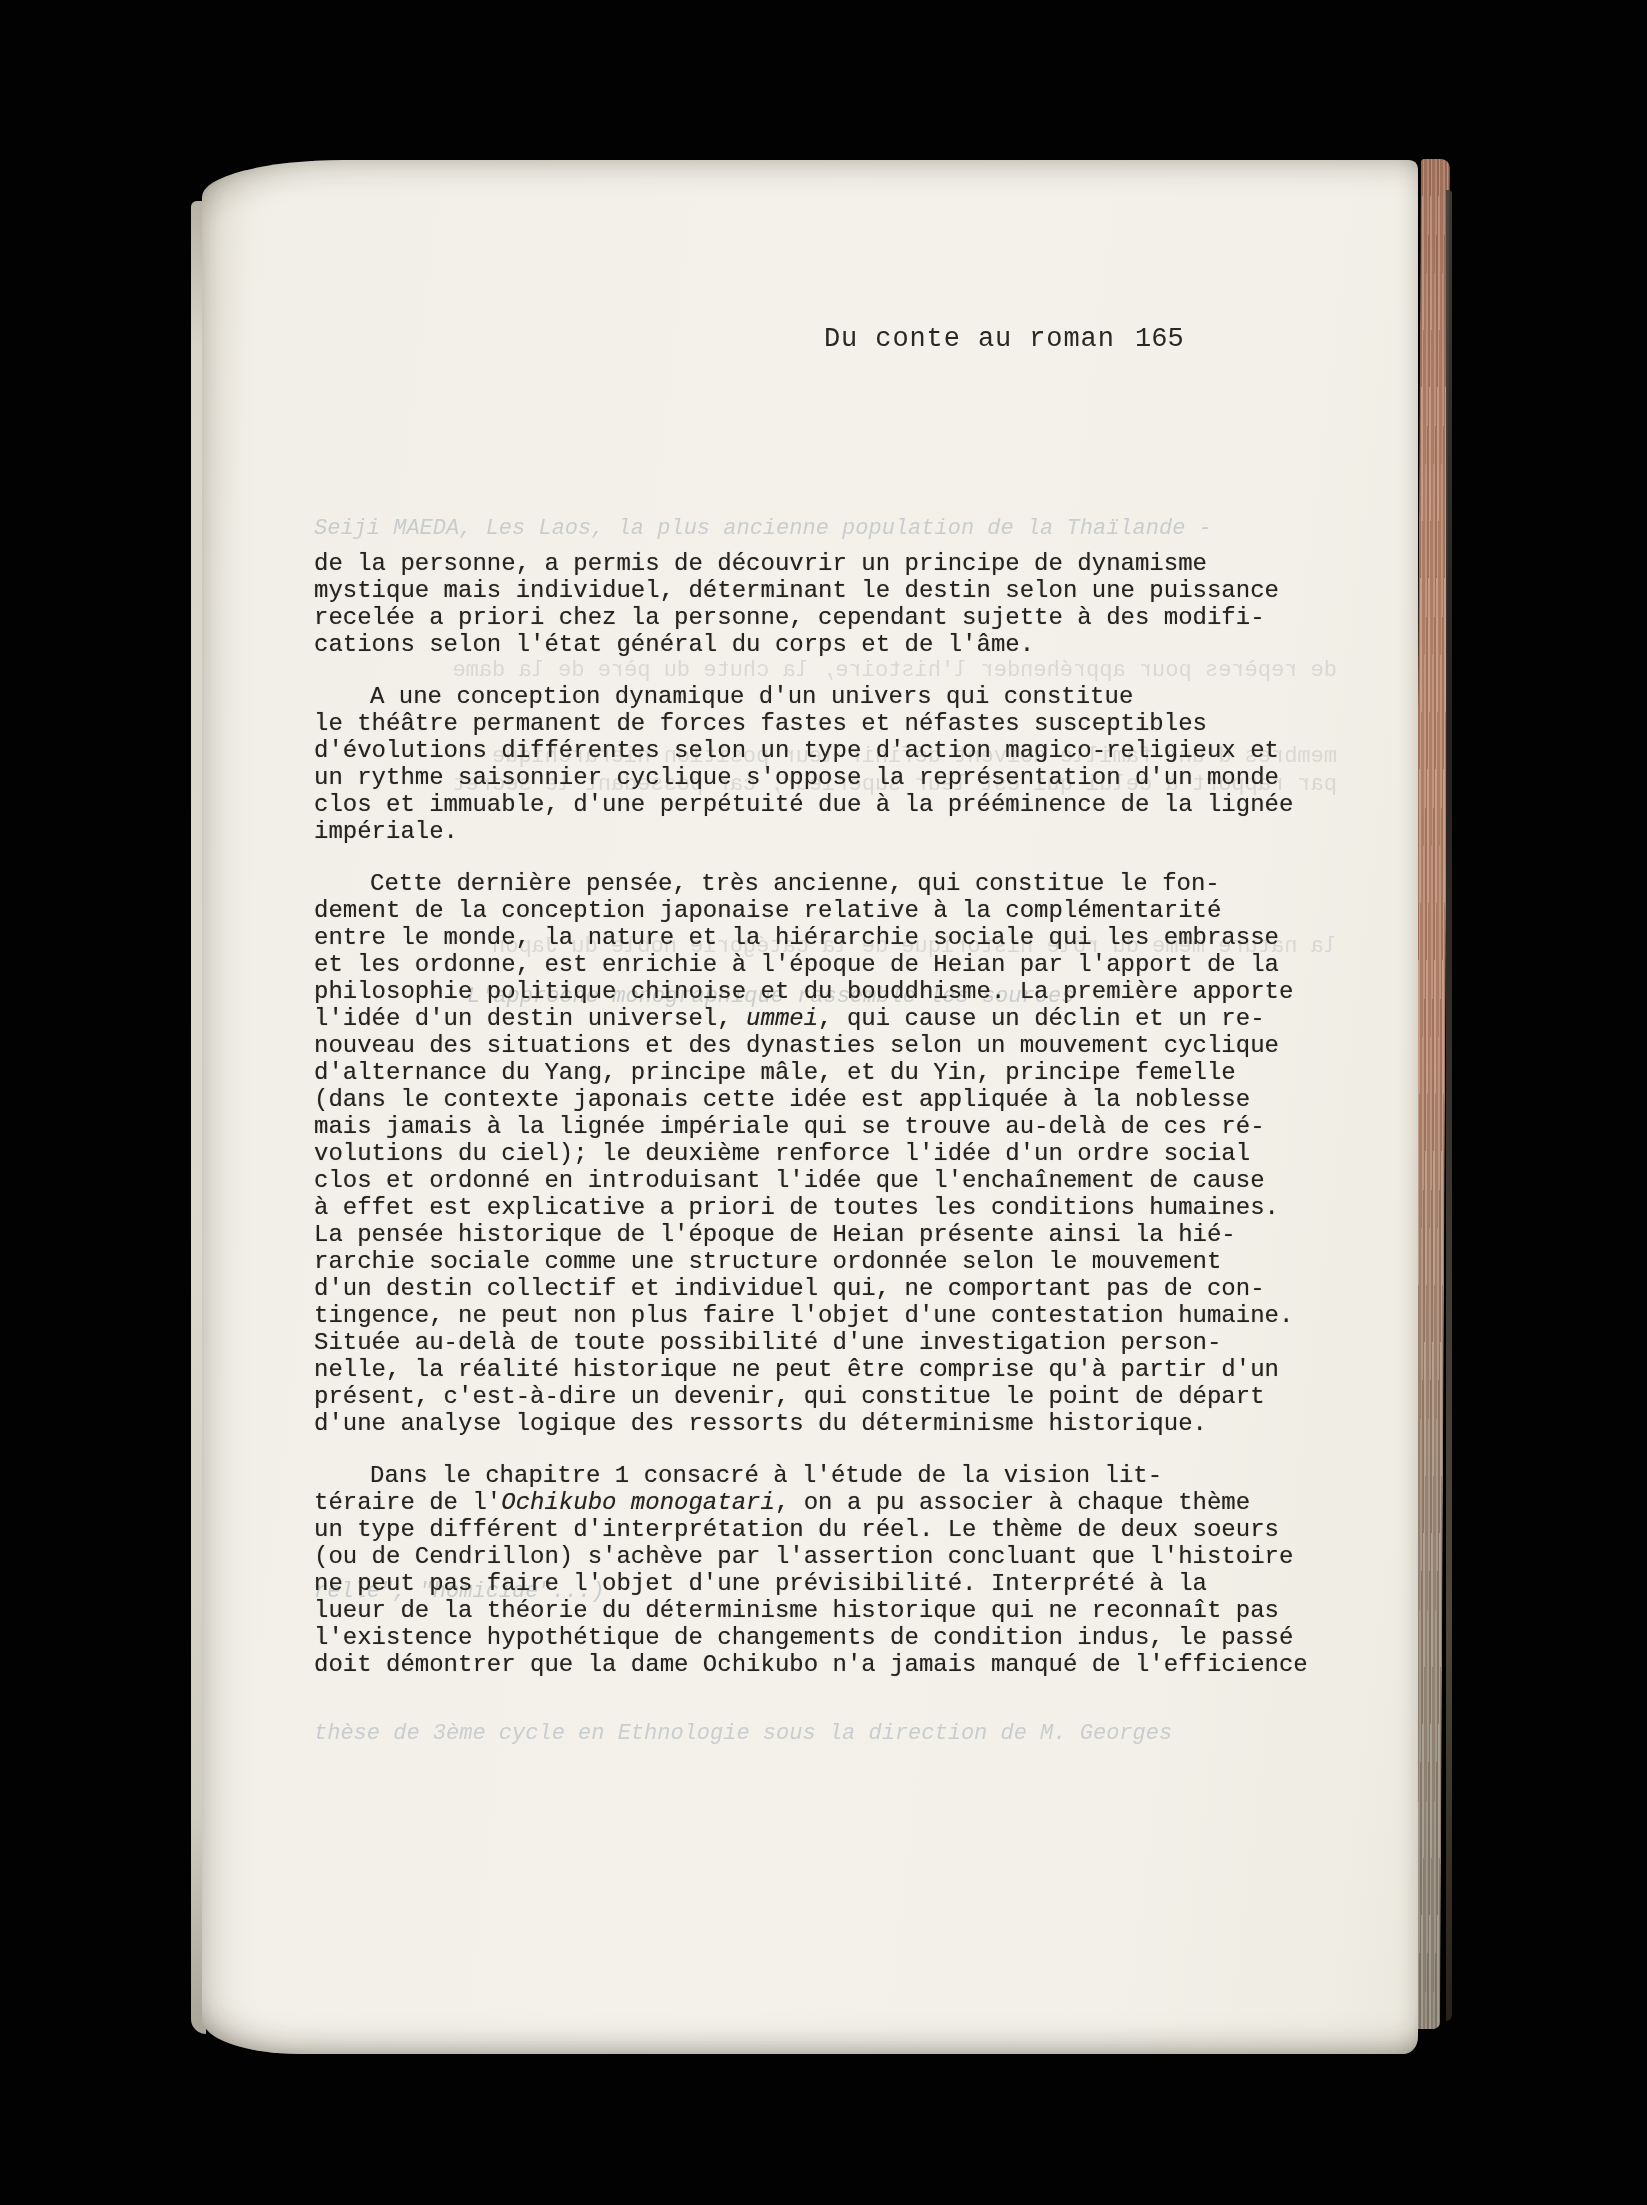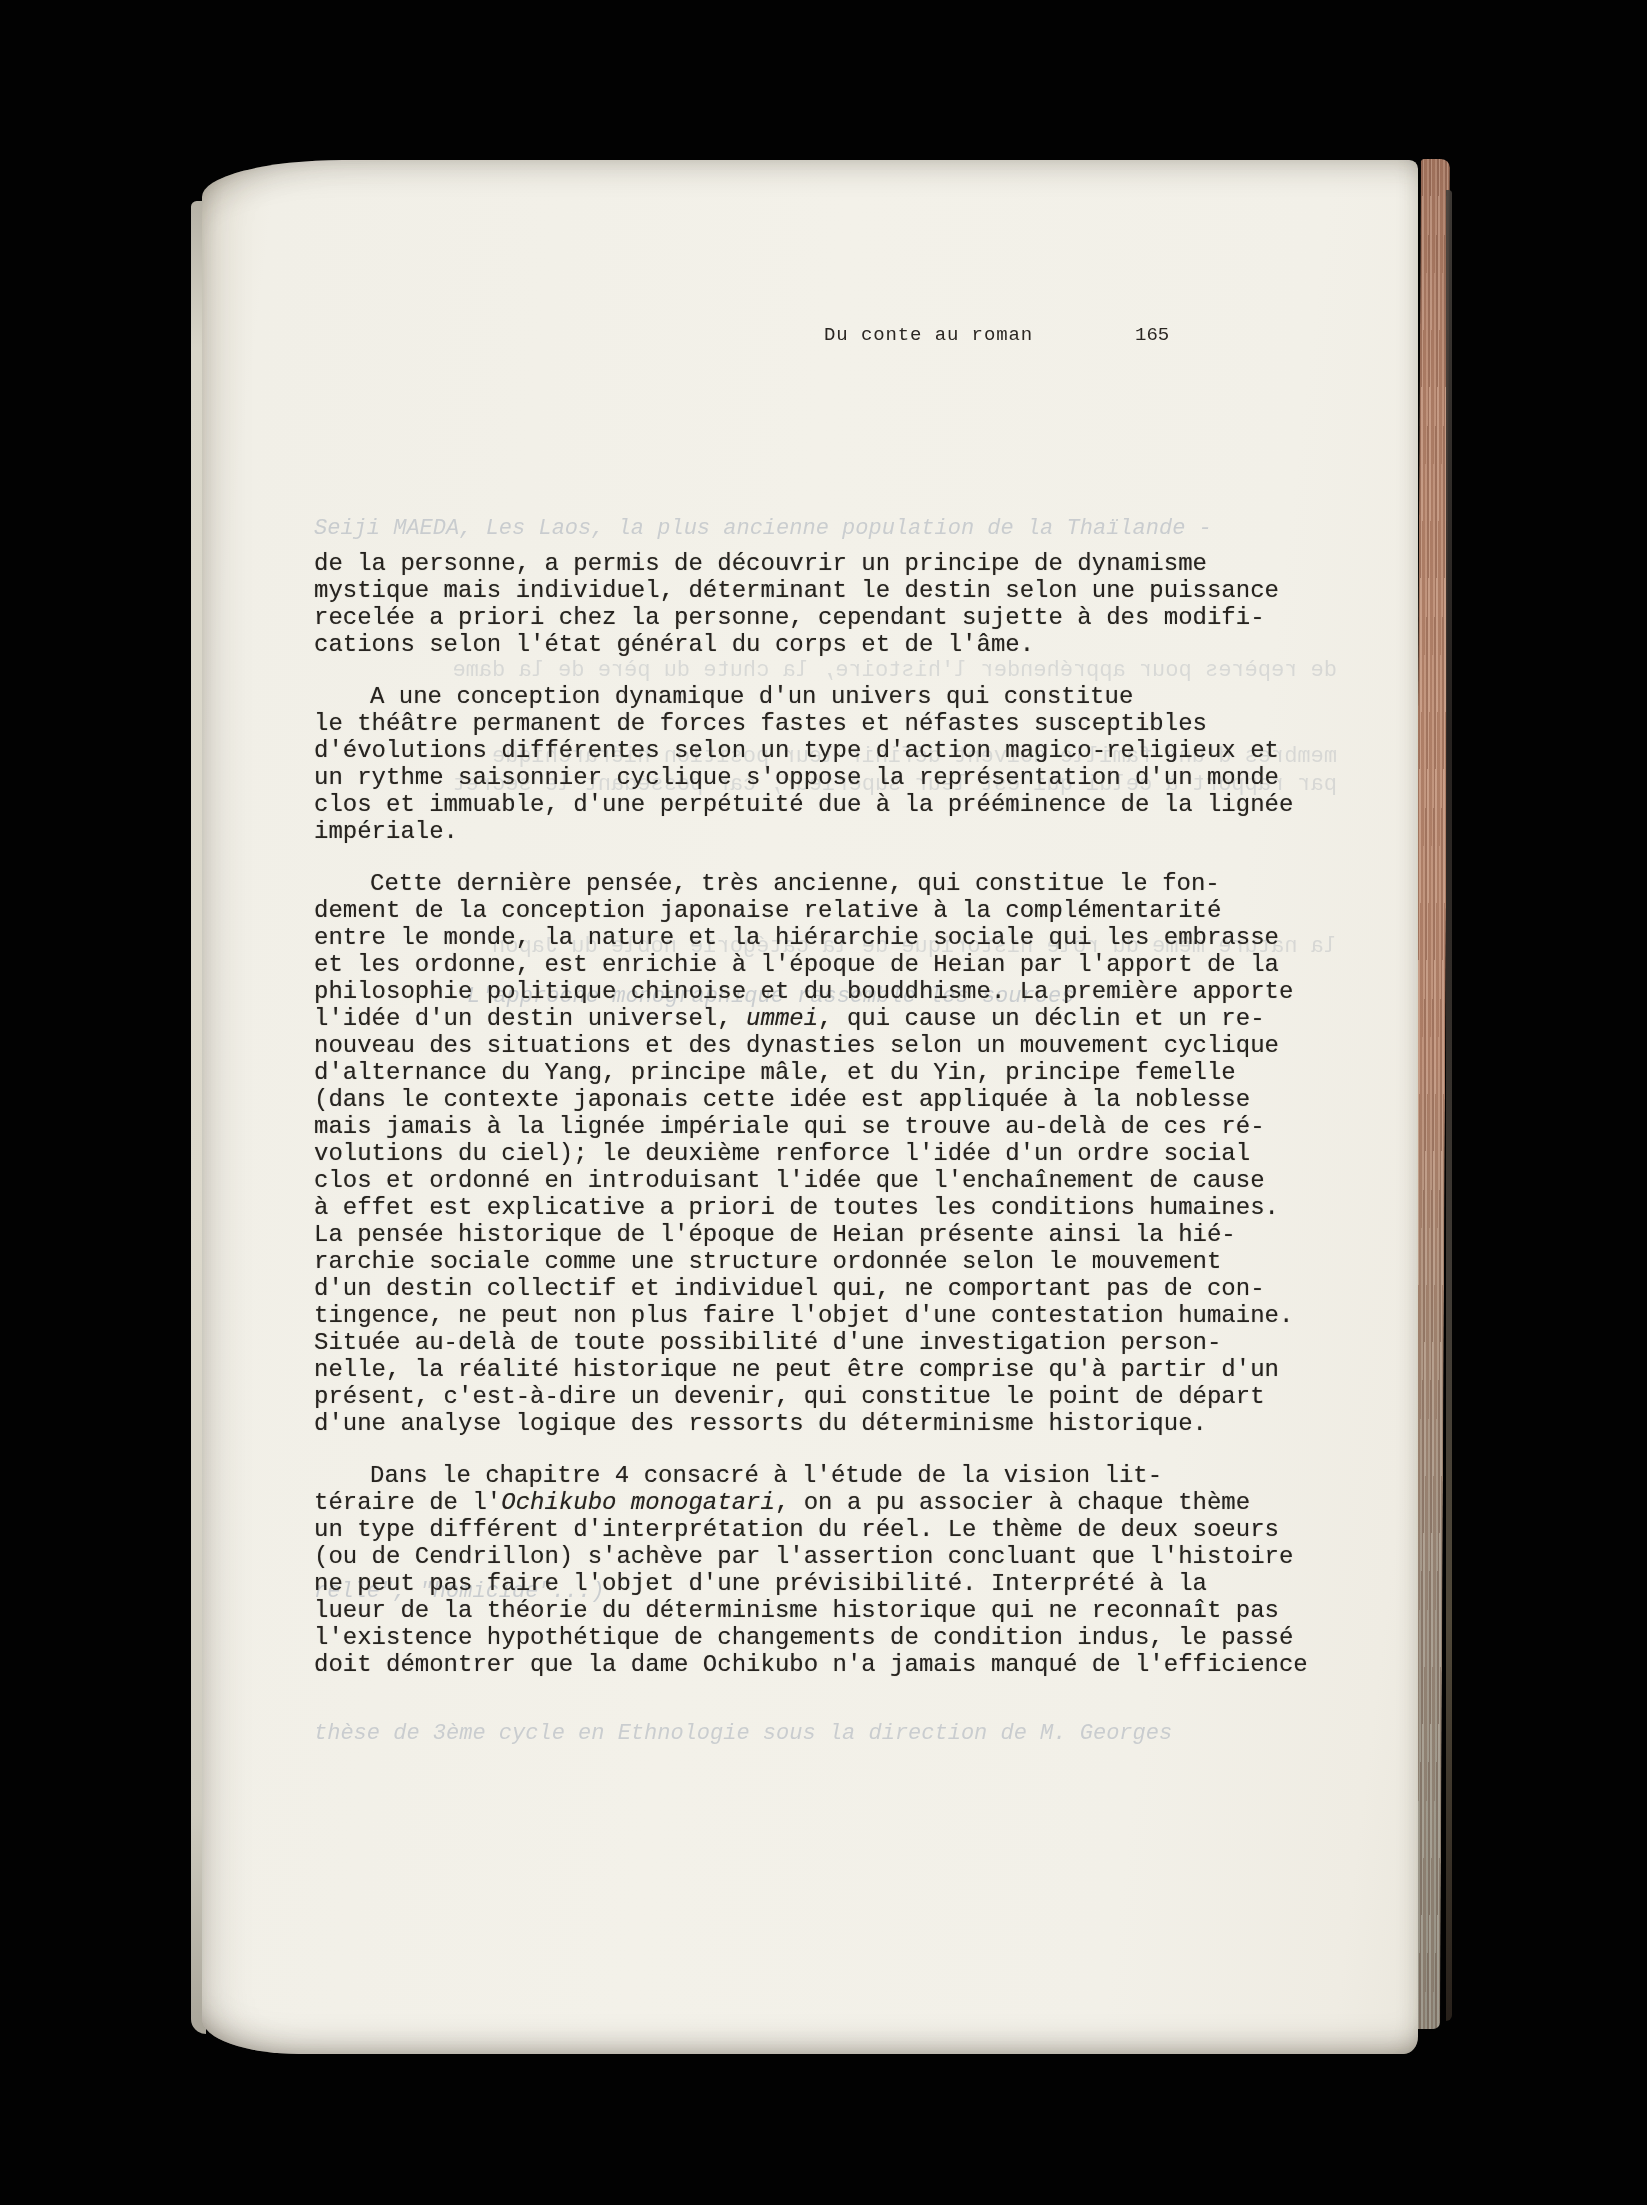--- a/index.html
+++ b/index.html
@@ -71,21 +71,21 @@
   .bleed.b4  { top: 611px; }
   .bleed.b5  { top: 773px; }
   .bleed.b6  { top: 791px; left: 265px; margin-top: 32px; }
   .bleed.b7  { top: 1388px; }
   .bleed.b8  { top: 1418px; }
   .bleed.b9  { top: 1560px; }
   .bleed.b10 { top: 1591px; }
 
   .running-head {
     position: absolute; top: 164px; left: 0; width: 100%; height: 30px;
-    font-size: 19px; color: #2b2723;
+    font-size: 27px; color: #2b2723;
   }
   .running-title { position: absolute; left: 622px; top: 0; letter-spacing: 0.9px; }
   .page-number   { position: absolute; left: 933px; top: 0; text-align: center; }
 
   .body-text {
     position: absolute; left: 112px; top: 390px; width: 1028px;
     font-size: 24px; line-height: 27px;
     color: #26231f;
     text-shadow: 0 0 0.9px rgba(38, 35, 31, 0.45);
   }
@@ -143,21 +143,21 @@
 clos et ordonné en introduisant l'idée que l'enchaînement de cause
 à effet est explicative a priori de toutes les conditions humaines.
 La pensée historique de l'époque de Heian présente ainsi la hié-
 rarchie sociale comme une structure ordonnée selon le mouvement
 d'un destin collectif et individuel qui, ne comportant pas de con-
 tingence, ne peut non plus faire l'objet d'une contestation humaine.
 Située au-delà de toute possibilité d'une investigation person-
 nelle, la réalité historique ne peut être comprise qu'à partir d'un
 présent, c'est-à-dire un devenir, qui constitue le point de départ
 d'une analyse logique des ressorts du déterminisme historique.</span></p>
-      <p class="para indent"><span>Dans le chapitre 4 consacré à l'étude de la vision lit-
+      <p class="para indent"><span>Dans le chapitre 1 consacré à l'étude de la vision lit-
 téraire de l'</span><span class="italic">Ochikubo monogatari</span><span>, on a pu associer à chaque thème
 un type différent d'interprétation du réel. Le thème de deux soeurs
 (ou de Cendrillon) s'achève par l'assertion concluant que l'histoire
 ne peut pas faire l'objet d'une prévisibilité. Interprété à la
 lueur de la théorie du déterminisme historique qui ne reconnaît pas
 l'existence hypothétique de changements de condition indus, le passé
 doit démontrer que la dame Ochikubo n'a jamais manqué de l'efficience</span></p>
     </div>
 
   </div>

